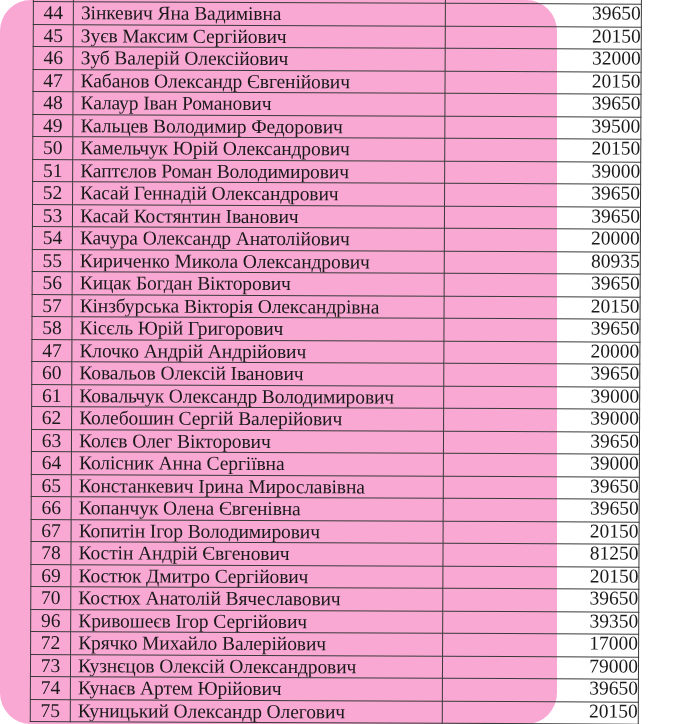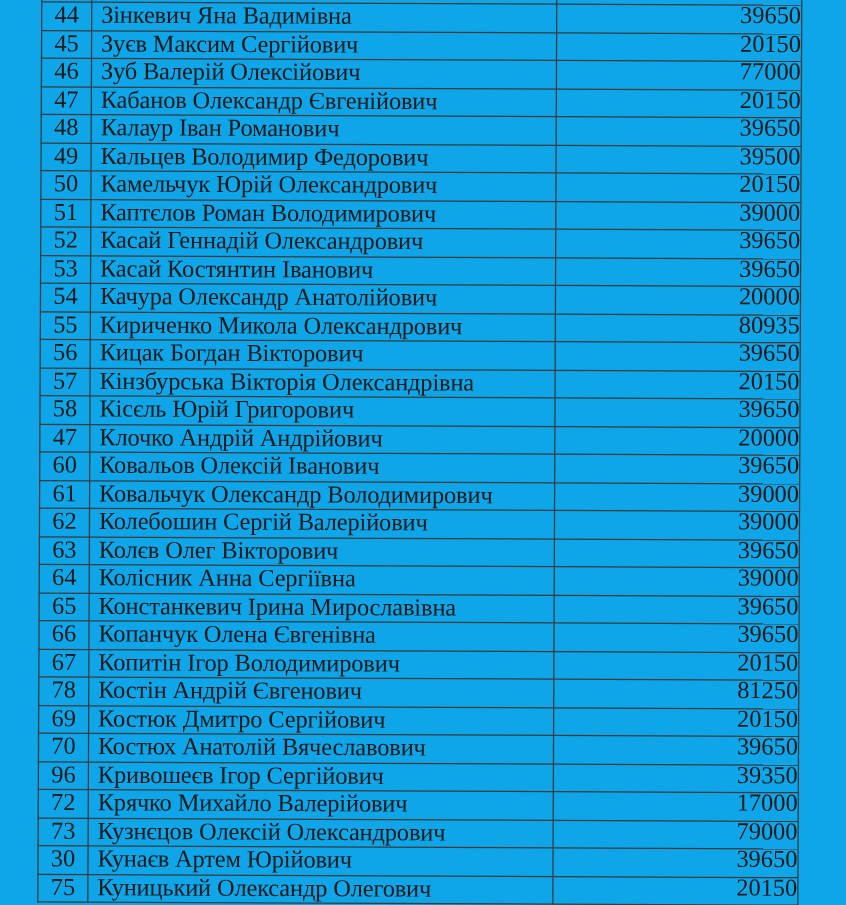--- a/index.html
+++ b/index.html
@@ -12,23 +12,24 @@
       height: 724px;
       overflow: hidden;
       position: relative;
       font-family: "Liberation Serif", "DejaVu Serif", serif;
       color: #1a1a1a;
     }
     .page {
       position: absolute;
       left: 0;
       top: 0;
-      width: 677px;
+      width: 557px;
       height: 724px;
-      background: #0ea5e9;
+      background: #f9a8d4;
+      border-radius: 31px;
     }
     table.list {
       position: absolute;
       left: 33px;
       top: -20px;
       border-collapse: collapse;
       width: 609px;
       transform: rotate(0.25deg);
       transform-origin: top left;
     }
@@ -79,21 +80,21 @@
           <td class="amount">39650</td>
         </tr>
       <tr>
           <td class="num">45</td>
           <td class="name">Зуєв Максим Сергійович</td>
           <td class="amount">20150</td>
         </tr>
       <tr>
           <td class="num">46</td>
           <td class="name">Зуб Валерій Олексійович</td>
-          <td class="amount">77000</td>
+          <td class="amount">32000</td>
         </tr>
       <tr>
           <td class="num">47</td>
           <td class="name">Кабанов Олександр Євгенійович</td>
           <td class="amount">20150</td>
         </tr>
       <tr>
           <td class="num">48</td>
           <td class="name">Калаур Іван Романович</td>
           <td class="amount">39650</td>
@@ -217,21 +218,21 @@
           <td class="num">72</td>
           <td class="name">Крячко Михайло Валерійович</td>
           <td class="amount">17000</td>
         </tr>
       <tr>
           <td class="num">73</td>
           <td class="name">Кузнєцов Олексій Олександрович</td>
           <td class="amount">79000</td>
         </tr>
       <tr>
-          <td class="num">30</td>
+          <td class="num">74</td>
           <td class="name">Кунаєв Артем Юрійович</td>
           <td class="amount">39650</td>
         </tr>
       <tr>
           <td class="num">75</td>
           <td class="name">Куницький Олександр Олегович</td>
           <td class="amount">20150</td>
         </tr>
     </tbody>
   </table>

